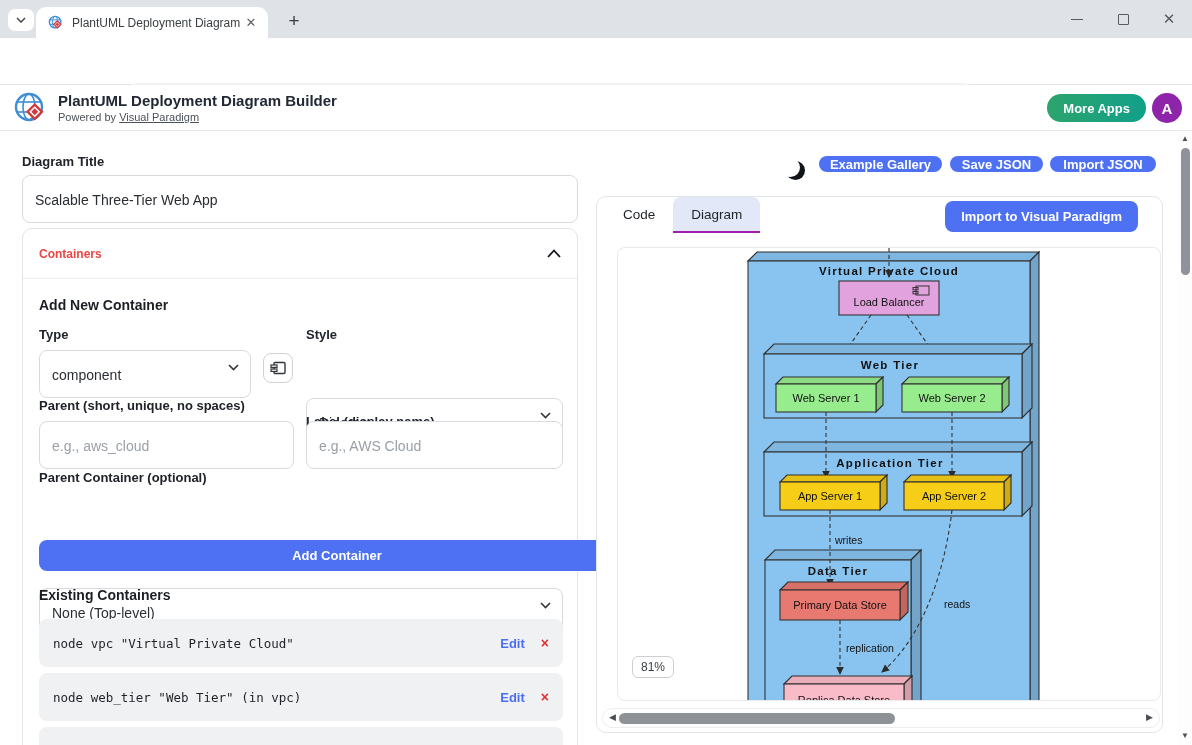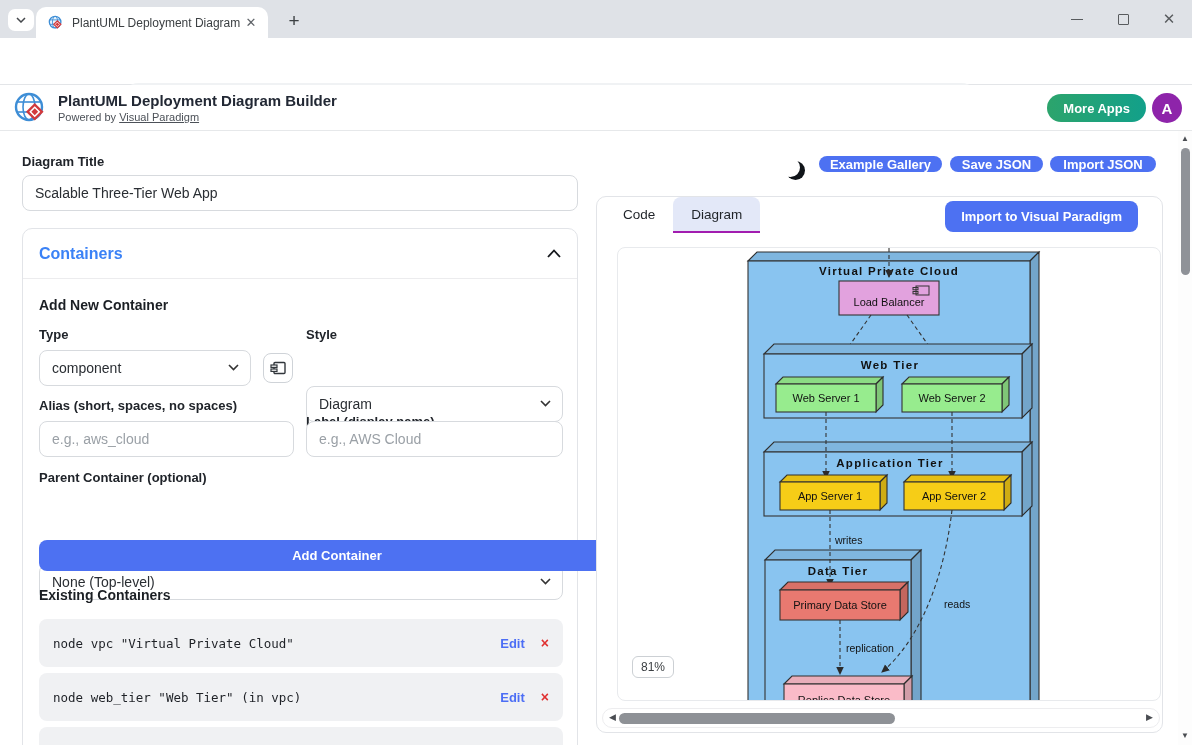--- a/index.html
+++ b/index.html
@@ -44,32 +44,32 @@
   .powered { position:absolute; left:58px; top:26px; font-size:11px; color:#4c5158; }
   .powered a { color:#4c5158; text-decoration:underline; cursor:pointer; }
   .more-apps { position:absolute; right:46px; top:9px; height:28px; padding:0 16px; border:none; border-radius:16px;
     background:linear-gradient(90deg,#2ca46c,#12a08a); color:#fff; font-size:13px; font-weight:bold; cursor:pointer;
     font-family:inherit; }
   .hdr-avatar { position:absolute; right:10px; top:8px; width:30px; height:30px; border-radius:50%; background:#8e24aa;
     color:#fff; font-size:15px; font-weight:bold; display:flex; align-items:center; justify-content:center; cursor:pointer; }
 
   
   .lbl { font-size:13px; font-weight:600; color:#20242a; }
-  .field { background:#fff; border:1px solid #d7dade; border-radius:8px; height:36px; font-size:14px; color:#2a2e33;
-    padding:14px 12px; display:flex; align-items:center; }
+  .field { background:#fff; border:1px solid #d7dade; border-radius:8px; height:48px; font-size:14px; color:#2a2e33;
+    padding:14px 12px; display:flex; align-items:flex-end; }
   .field input { border:none; outline:none; background:transparent; font-size:14px; color:#2a2e33; width:100%;
     font-family:inherit; }
   .field input::placeholder { color:#9aa0a6; }
   .selectbox { position:relative; cursor:pointer; }
   .selectbox .chev { position:absolute; right:11px; top:13px; }
   .card { position:absolute; background:#fff; border:1px solid #e2e4e8; border-radius:10px; }
   .containers-card { left:22px; top:228px; width:556px; height:640px; }
   .card-head { position:absolute; left:0; top:0; width:100%; height:50px; border-bottom:1px solid #ececee;
     display:flex; align-items:center; padding:0 16px; cursor:pointer; }
-  .card-head .t { font-size:16px; font-weight:bold; color:#3b82f6; }
+  .card-head .t { font-size:12px; font-weight:bold; color:#ef4444; }
   .subhead { font-size:14px; font-weight:bold; color:#1b1f24; }
   .primary-btn { background:#4d71f2; color:#fff; border:none; border-radius:8px; font-weight:bold; font-size:13px;
     cursor:pointer; font-family:inherit; }
   .row-item { position:absolute; left:16px; width:524px; height:48px; background:#f0f1f3; border-radius:8px;
     display:flex; align-items:center; padding:0 14px; }
   .row-code { font-family:"DejaVu Sans Mono","Liberation Mono",monospace; font-size:12.5px; color:#1f2227; }
   .row-edit { margin-left:auto; color:#4c6ef5; font-size:13px; font-weight:bold; cursor:pointer; }
   .row-x { margin-left:16px; color:#e03131; font-size:14px; font-weight:bold; cursor:pointer; }
   .icon-btn { position:absolute; width:30px; height:30px; border:1px solid #cfd3d8; border-radius:8px; background:#fff;
     display:flex; align-items:center; justify-content:center; cursor:pointer; }
@@ -239,21 +239,21 @@
       <rect x="1" y="8" width="6" height="2.4" fill="#fff" stroke="#32373c" stroke-width="1.2"></rect>
     </svg>
   </div>
   <div class="field selectbox abs" style="left:283px;top:121px;width:257px;">
     <span>Diagram</span>
     <svg class="chev" width="11" height="7" viewBox="0 0 11 7">
         <polyline points="1,1 5.5,5.5 10,1" fill="none" stroke="#333" stroke-width="1.6"></polyline>
       </svg>
   </div>
 
-  <div class="lbl abs" style="left:16px;top:169px;">Alias (short, spaces, no spaces)</div>
+  <div class="lbl abs" style="left:16px;top:169px;">Parent (short, unique, no spaces)</div>
   <div class="lbl abs" style="left:283px;top:169px;margin-top:16px;">Label (display name)</div>
   <div class="field abs" style="left:16px;top:192px;width:255px;">
     <input placeholder="e.g., aws_cloud" style="">
   </div>
   <div class="field abs" style="left:283px;top:192px;width:257px;">
     <input placeholder="e.g., AWS Cloud" style="">
   </div>
 
   <div class="lbl abs" style="left:16px;top:241px;">Parent Container (optional)</div>
   <div class="field selectbox abs" style="left:16px;top:263px;width:524px;">

